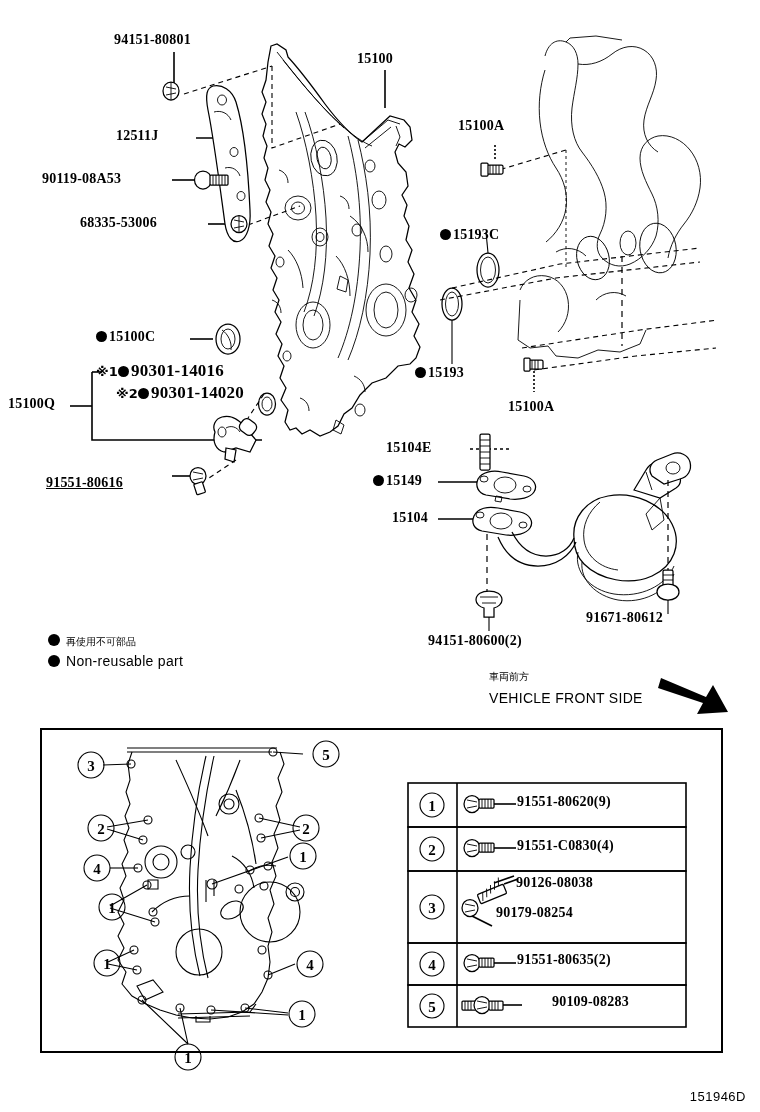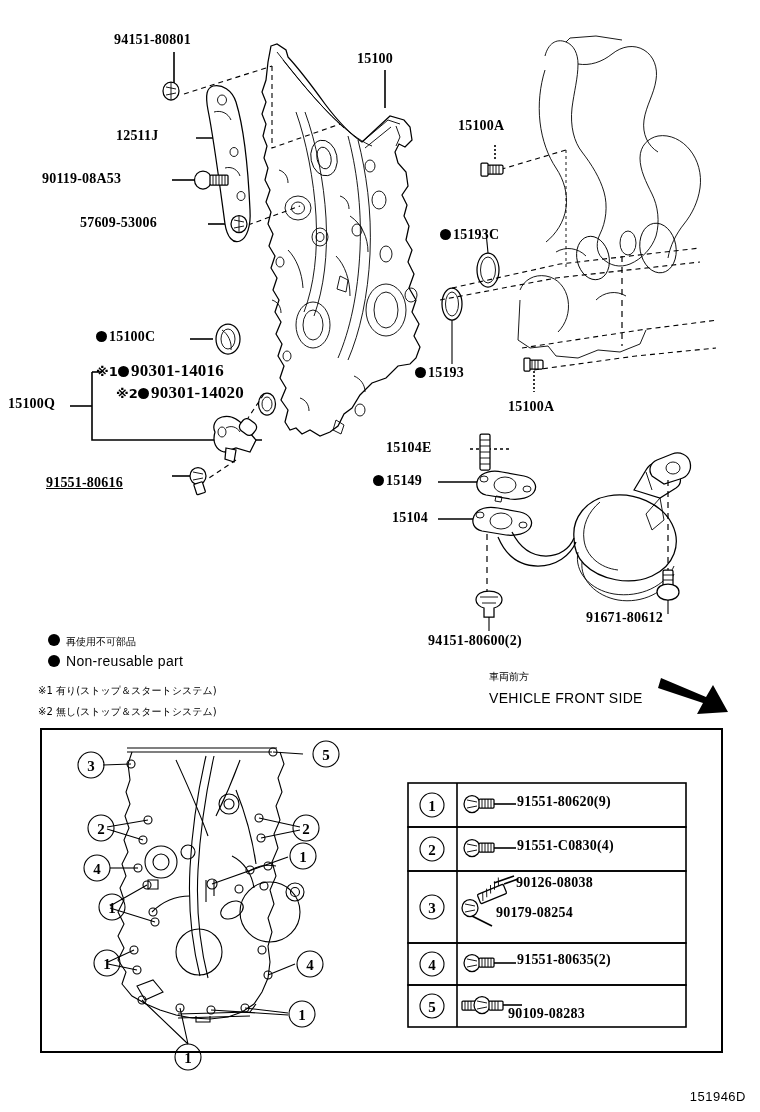--- a/index.html
+++ b/index.html
@@ -504,21 +504,21 @@
       </g>
 
       <line class="ln" x1="494" y1="883" x2="514" y2="876"></line>
     </g>
 
   </svg>
 
   <div class="lbl" style="left:114px;top:33px;">94151-80801</div>
   <div class="lbl" style="left:116px;top:129px;">12511J</div>
   <div class="lbl" style="left:42px;top:172px;">90119-08A53</div>
-  <div class="lbl" style="left:80px;top:216px;">57609-53006</div>
+  <div class="lbl" style="left:80px;top:216px;">68335-53006</div>
   <div class="lbl" style="left:357px;top:52px;">15100</div>
 
   <div class="lbl" style="left:458px;top:119px;">15100A</div>
 
   <div class="lbl" style="left:440px;top:202px;margin-top:26px;">
     <span class="bullet"></span><span>15193C</span>
   </div>
 
   <div class="lbl" style="left:415px;top:366px;">
     <span class="bullet"></span><span>15193</span>
@@ -552,28 +552,26 @@
   <div class="lbl" style="left:586px;top:611px;">91671-80612</div>
 
   <div class="note" style="left:48px;top:631px;">
     <span class="bullet" style="width:12px;height:12px;"></span>
     <span class="note-jp">再使用不可部品</span>
   </div>
   <div class="note" style="left:48px;top:652px;">
     <span class="bullet" style="width:12px;height:12px;"></span>
     <span class="note-en">Non-reusable part</span>
   </div>
-  <div class="note note-jp" style="left:38px;top:684px;">※1 有り(ストップ＆スタートシステム)</div>
-  <div class="note note-jp" style="left:38px;top:705px;">※2 無し(ストップ＆スタートシステム)</div>
 
   <div class="note note-jp" style="left:489px;top:670px;">車両前方</div>
   <div class="note note-en" style="left:489px;top:690px;">VEHICLE FRONT SIDE</div>
 
   <div class="lbl" style="left:517px;top:795px;">91551-80620(9)</div>
   <div class="lbl" style="left:517px;top:839px;">91551-C0830(4)</div>
   <div class="lbl" style="left:516px;top:876px;">90126-08038</div>
   <div class="lbl" style="left:496px;top:906px;">90179-08254</div>
   <div class="lbl" style="left:517px;top:953px;">91551-80635(2)</div>
-  <div class="lbl" style="left:508px;top:995px;margin-top:12px;">90109-08283</div>
+  <div class="lbl" style="left:552px;top:995px;">90109-08283</div>
 
   <div class="code">151946D</div>
 
 </div>
 
 </body></html>

